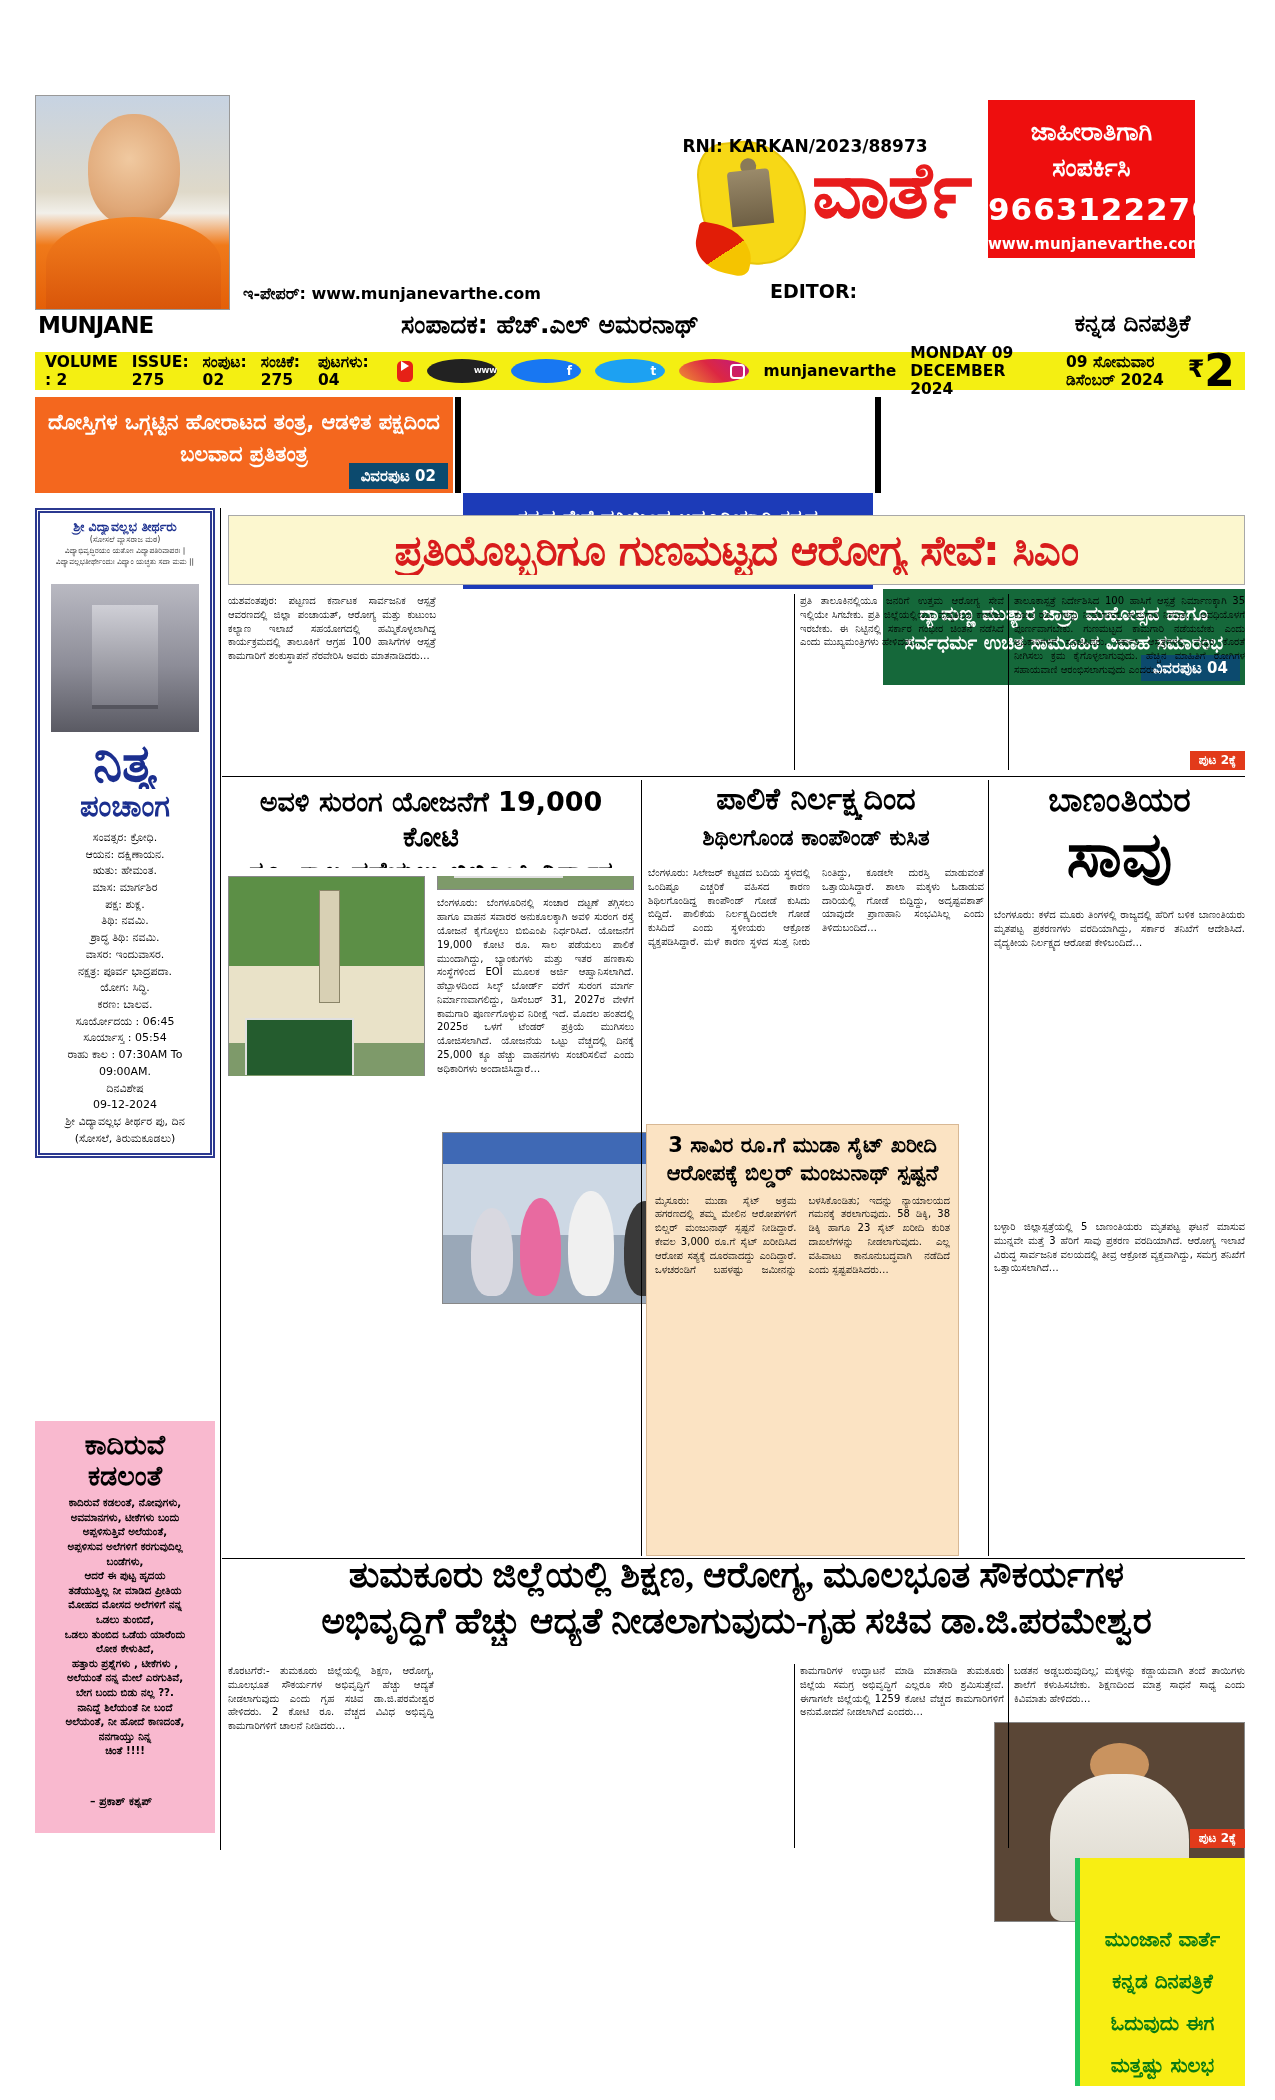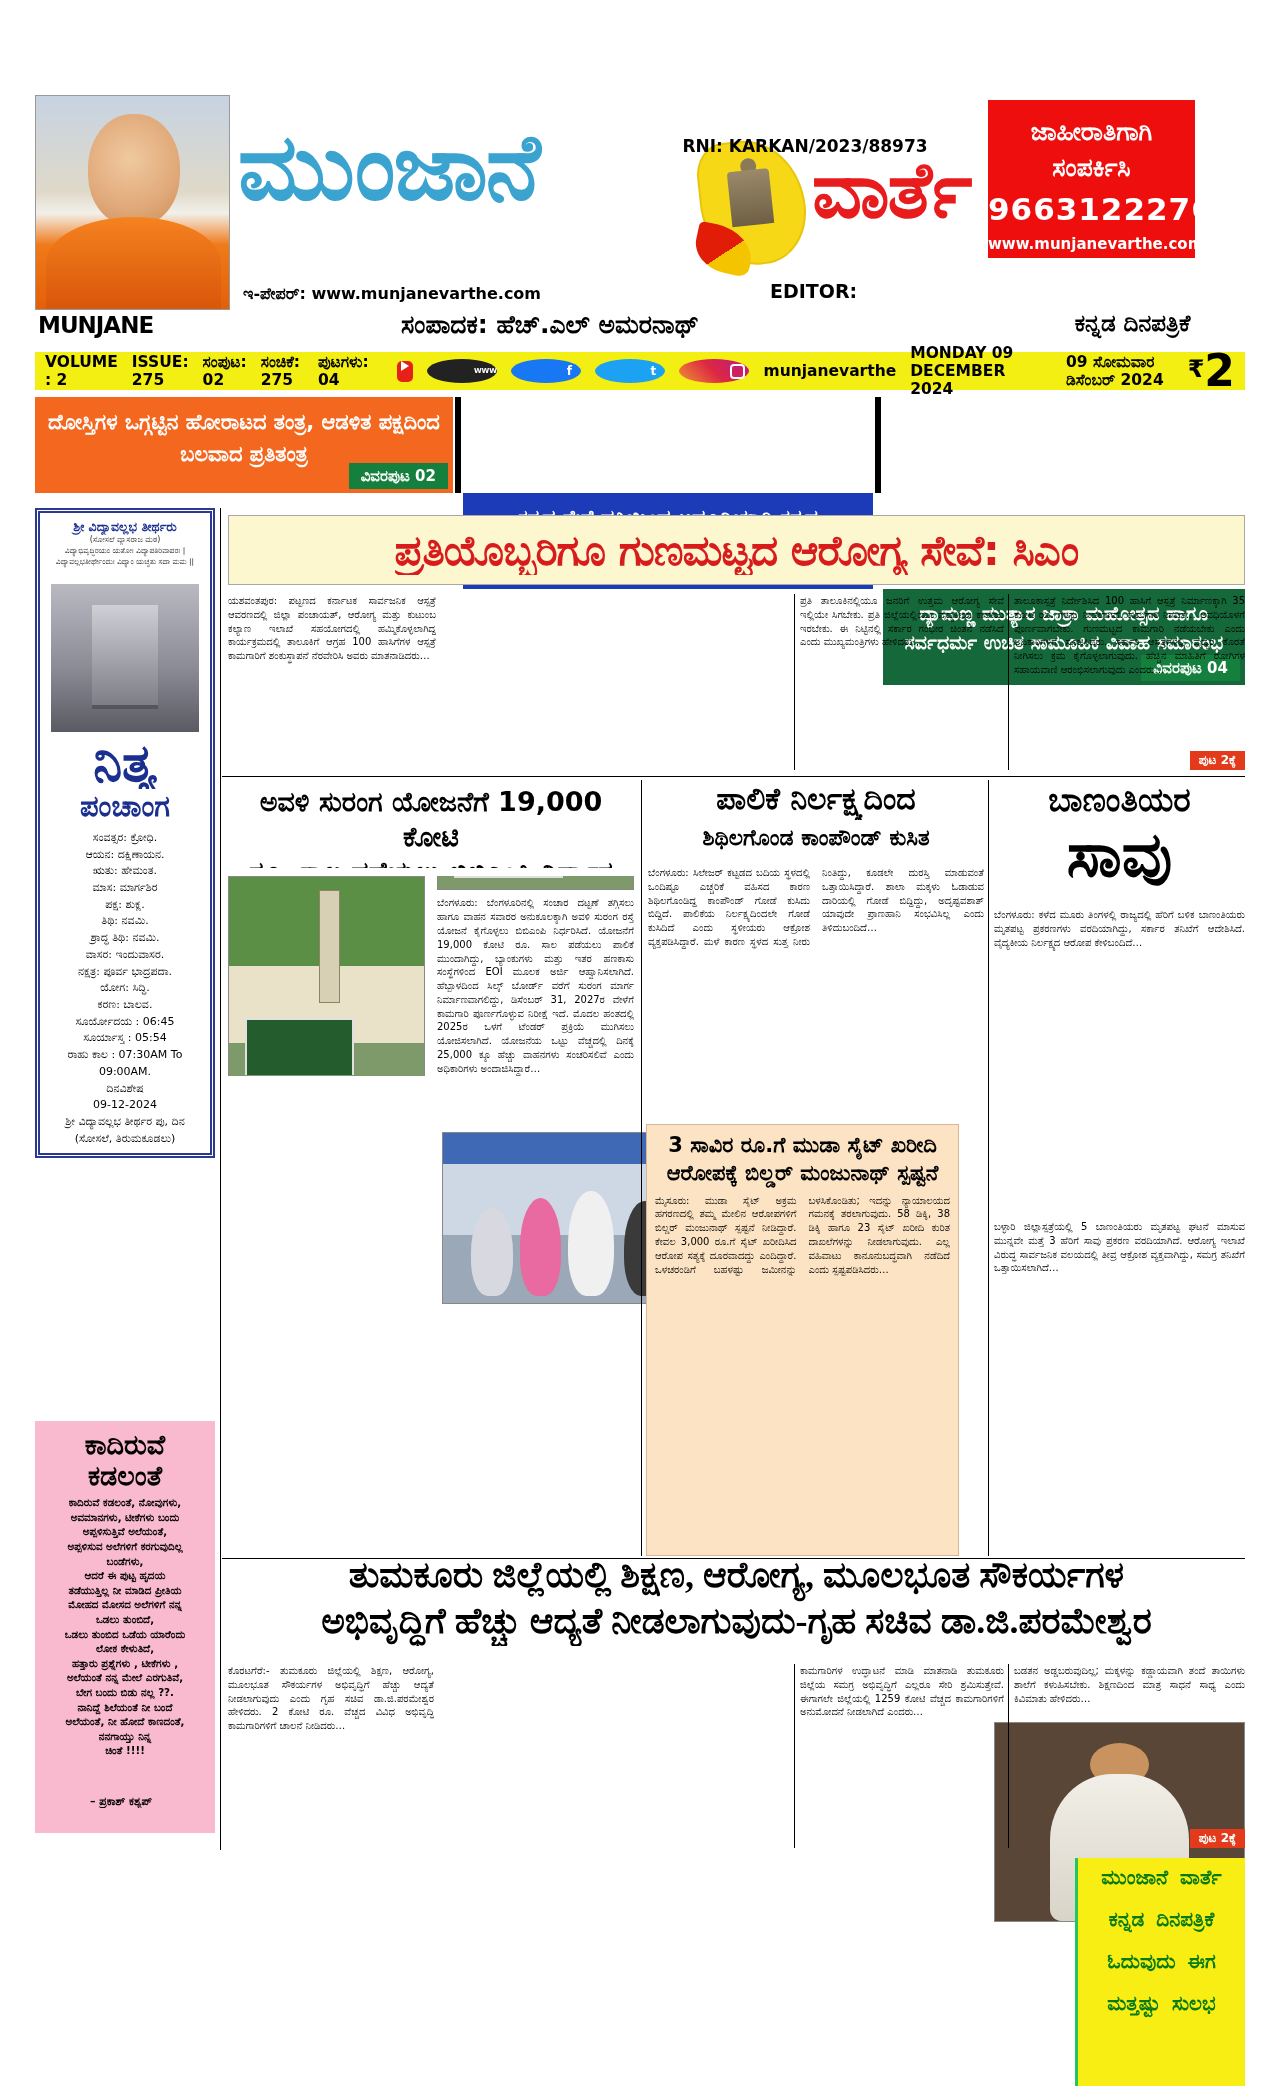--- a/index.html
+++ b/index.html
@@ -36,21 +36,21 @@
   .fb{background:#1877f2;}
   .tw{background:#1da1f2;}
   .ig{background:linear-gradient(45deg,#f09433,#dc2743 50%,#bc1888);}
   .ig span{display:block;width:11px;height:11px;border:2px solid #fff;border-radius:4px;}
   .price{display:flex;align-items:flex-start;}
   .price .sym{font-size:24px;font-weight:bold;margin-top:4px;}
   .price .num{font-size:44px;font-weight:900;line-height:0.9;}
 
   
   .teaser{color:#fff;font-weight:bold;font-size:21px;line-height:1.5;text-align:center;padding:10px 12px 4px;position:relative;}
-  .ptag{position:absolute;right:5px;bottom:4px;background:#15803d;color:#fff;font-size:15px;font-weight:bold;padding:2px 12px;}
+  .ptag{position:absolute;right:5px;bottom:4px;background:#0c4a6e;color:#fff;font-size:15px;font-weight:bold;padding:2px 12px;}
   .tsep{background:#000;}
 
   
   .seerbox{border:5px double #2b3990;background:#fff;padding:6px 5px;}
   .seer-t{color:#1b2f8f;font-weight:bold;font-size:12.5px;}
   .seer-s{font-size:8px;color:#333;}
   .shloka{font-size:7.5px;color:#222;line-height:1.5;}
   .shrine{height:148px;margin:5px 6px;background:linear-gradient(180deg,#b9b9c2 0%,#8d8d98 55%,#5a5a63 100%);position:relative;}
   .shrine .ped{position:absolute;left:28%;top:14%;width:44%;height:68%;background:linear-gradient(180deg,#cfcfd6,#7e7e88);box-shadow:0 4px 0 #55555e;}
   .nitya{color:#1b2f8f;font-weight:900;font-size:52px;line-height:1.0;}
@@ -84,33 +84,32 @@
 
   
   .ph-stage{background:linear-gradient(180deg,#3f69b5 0 18%,#cdd8e4 18% 60%,#9aa8b8 60% 100%);position:relative;border:1px solid #888;}
   .blob{position:absolute;border-radius:50% 50% 40% 40%;}
   .ph-bbmp{background:linear-gradient(180deg,#5c8f46 0 42%,#e9e2c8 42% 78%,#7e9a6a 78% 100%);position:relative;border:1px solid #888;}
   .ph-bbmp .tower{position:absolute;left:46%;top:6%;width:10%;height:52%;background:#d8d0b4;border:1px solid #8a8468;}
   .ph-bbmp .board{position:absolute;left:8%;bottom:6%;width:54%;height:26%;background:#245c2e;border:2px solid #e0e0e0;}
   .ph-woman{background:linear-gradient(180deg,#5a4636 0 100%);position:relative;border:1px solid #888;}
   .ph-woman .sari{position:absolute;left:22%;top:26%;width:56%;height:74%;background:linear-gradient(180deg,#f2efe8,#d8d4c8);border-radius:45% 45% 8% 8%;}
   .ph-woman .face{position:absolute;left:38%;top:10%;width:24%;height:22%;border-radius:50%;background:#c9935f;}
-  .sidepanel{background:#f8ee13;border-left:3px solid #22c55e;display:flex;align-items:flex-start;justify-content:center;font-family:Liberation Mono, monospace;}
+  .sidepanel{background:#f8ee13;border-left:5px solid #22c55e;display:flex;align-items:flex-end;justify-content:center;}
   .sidepanel .t{color:#0a7a12;font-weight:900;font-size:20px;line-height:2.1;text-align:center;}
 </style>
 </head>
 <body>
 
 <div id="page">
 
   <div class="abs photo" style="left:35px;top:95px;width:195px;height:215px;">
     <div class="head"></div>
     <div class="robe"></div>
   </div>
-  <div class="abs clip masthead1" style="left:238px;top:120px;width:470px;height:130px;">ಮುಂಜಾನೆ</div>
   <div class="abs mapgfx" style="left:700px;top:140px;width:105px;height:125px;">
     <div class="dome"></div>
       <div class="bldg"></div>
       <div class="flag"></div>
   </div>
   <div class="abs ctr b clip" style="left:640px;top:136px;width:330px;height:24px;font-size:17px;">RNI: KARKAN/2023/88973</div>
   <div class="abs clip masthead2" style="left:812px;top:150px;width:172px;height:110px;">ವಾರ್ತೆ</div>
 
   <div class="abs adbox" style="left:988px;top:100px;width:207px;height:158px;">
     <div class="l1">ಜಾಹೀರಾತಿಗಾಗಿ</div>

